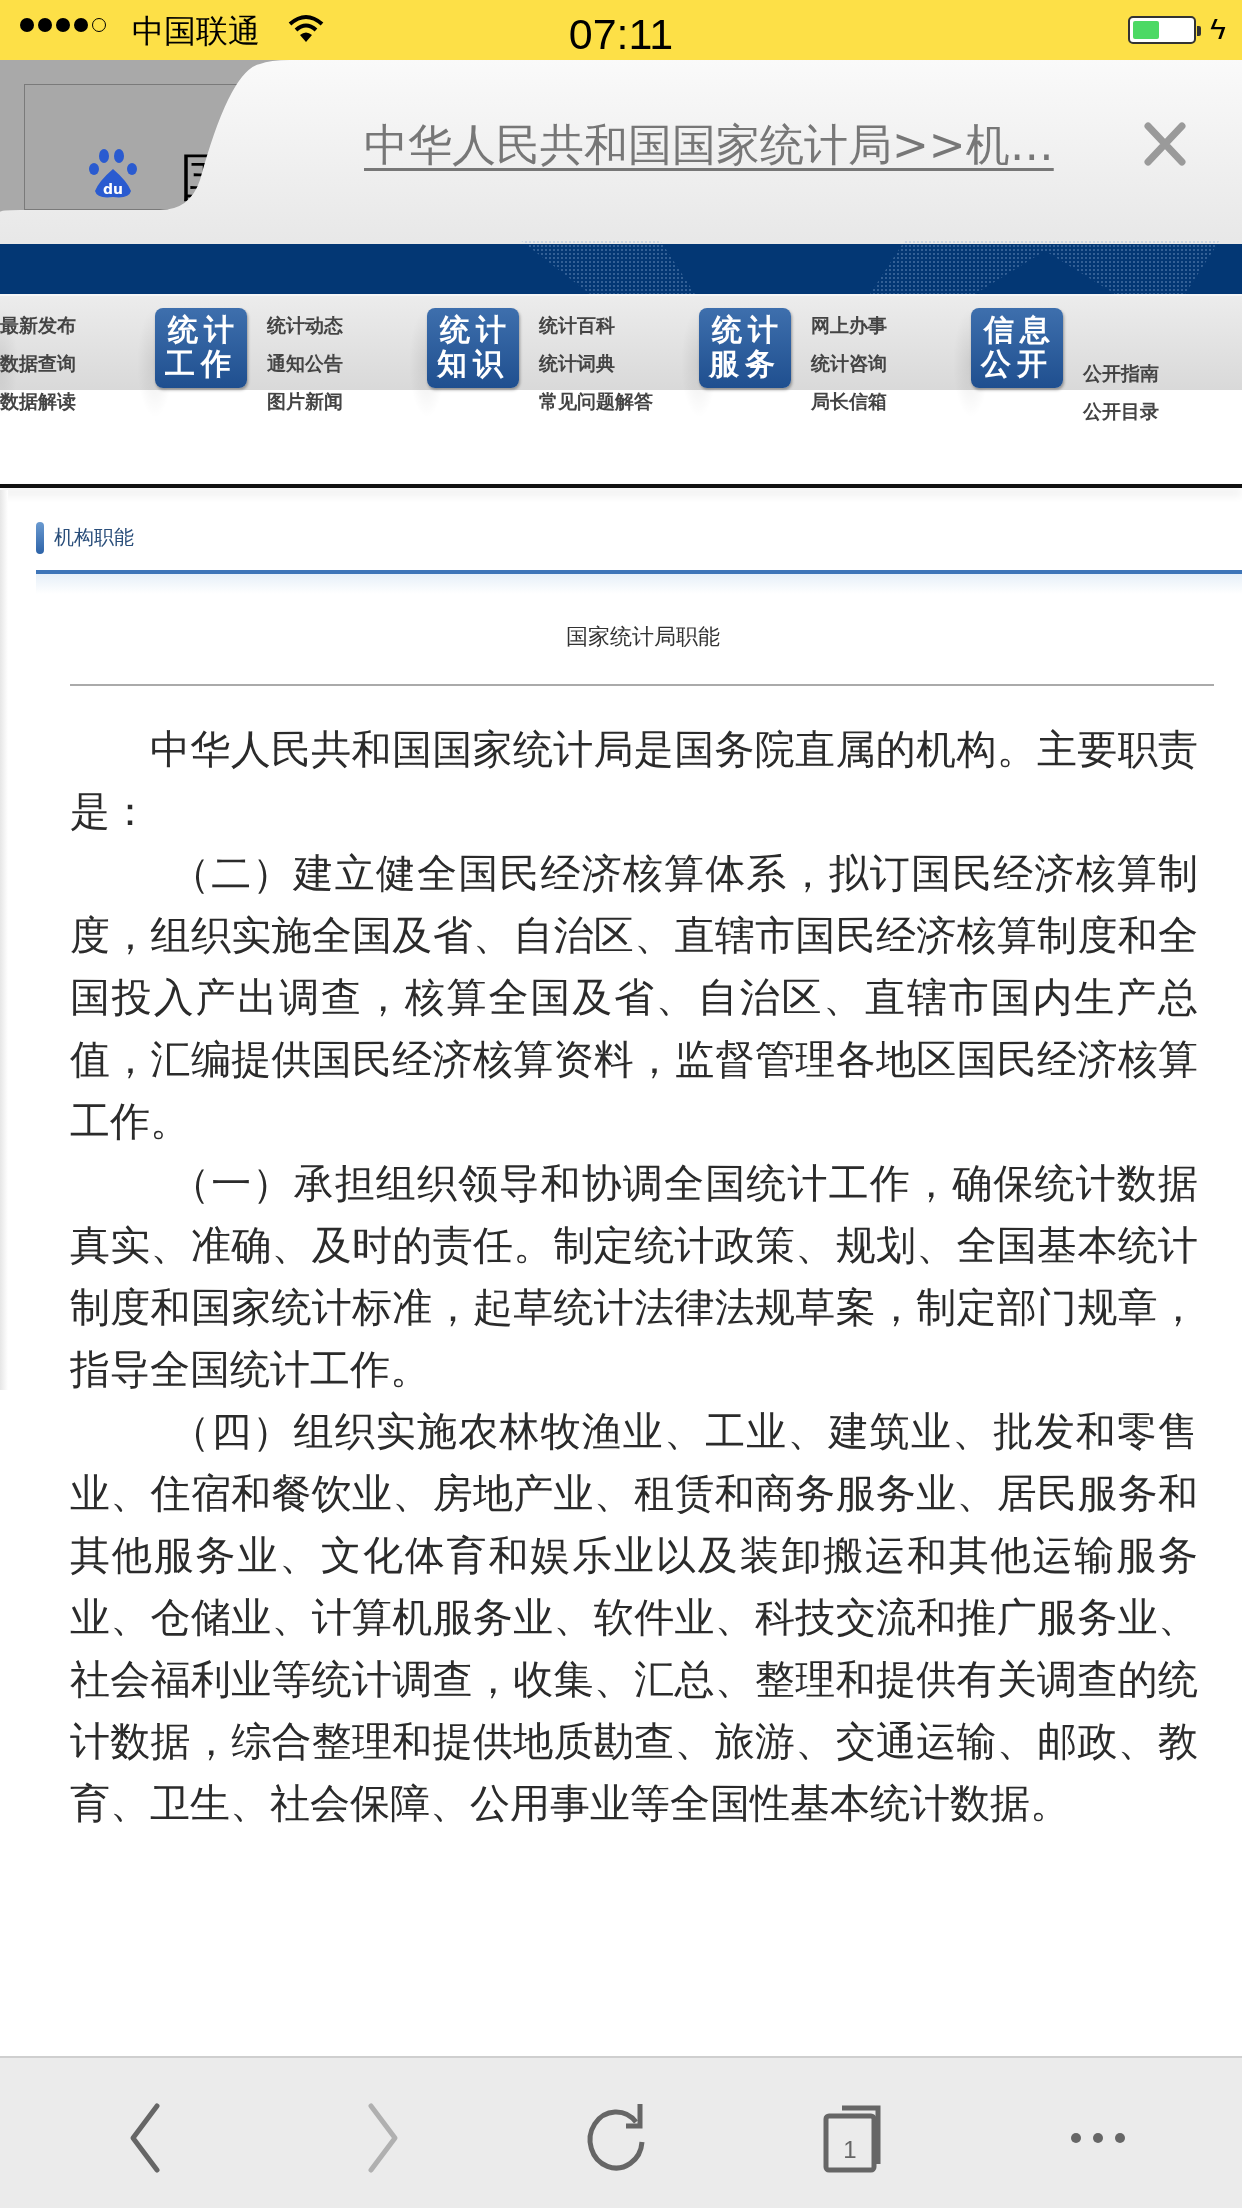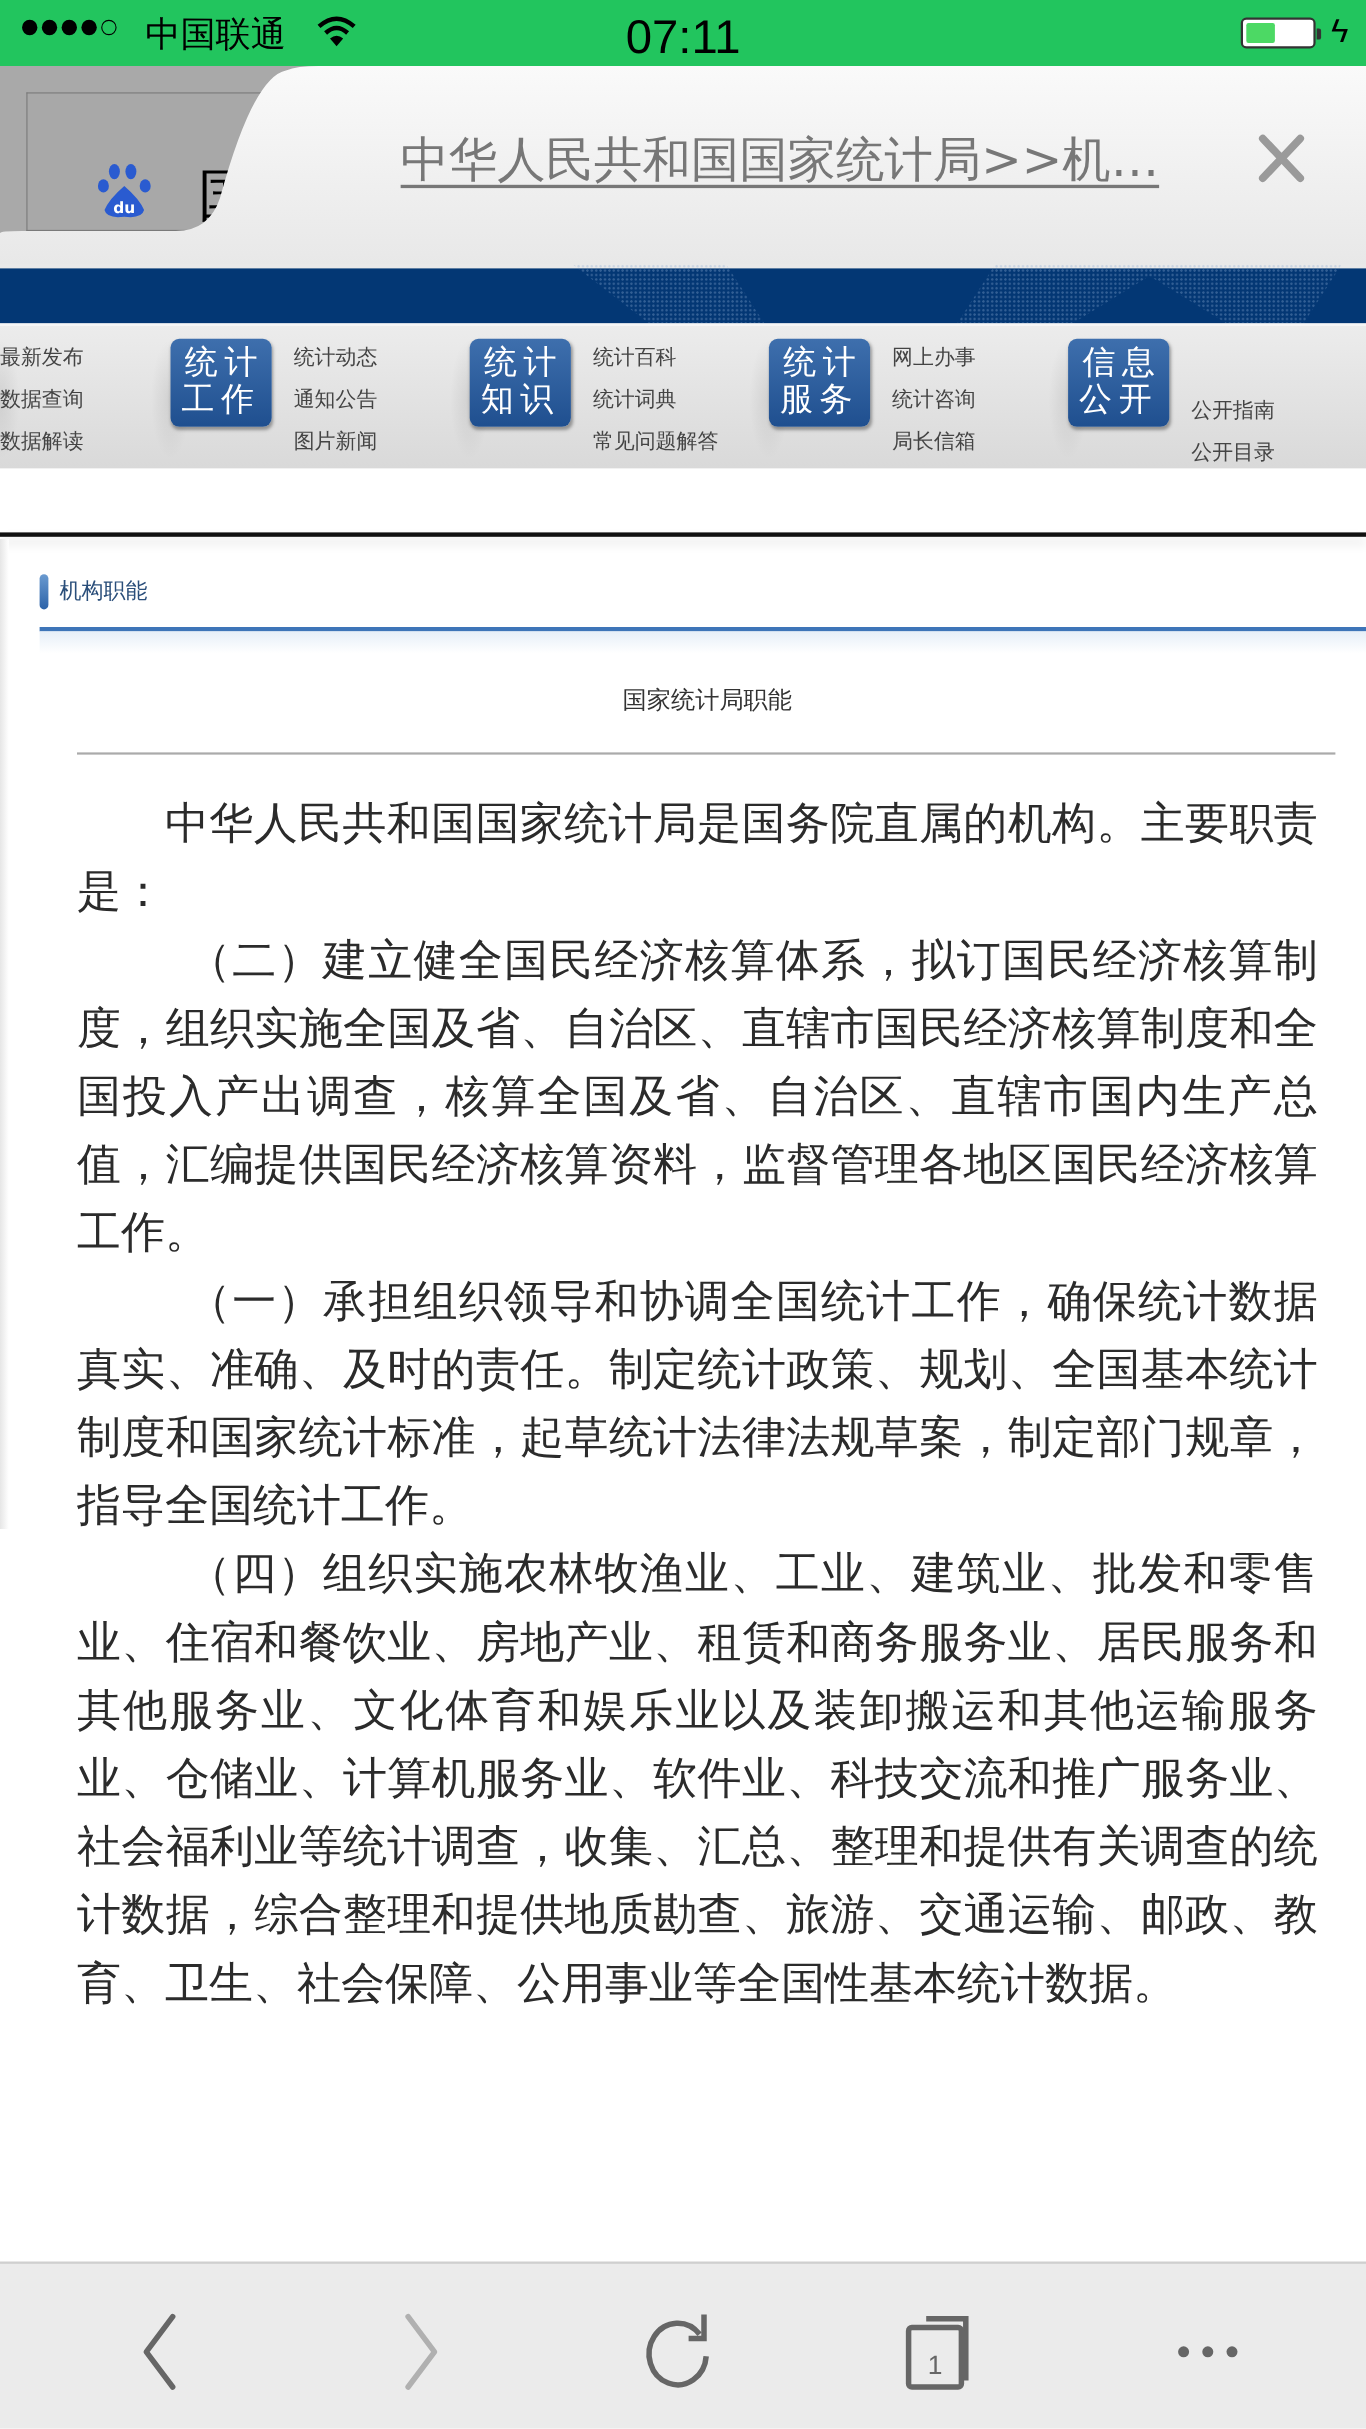--- a/index.html
+++ b/index.html
@@ -2,21 +2,21 @@
 <html><head>
 <meta charset="utf-8">
 <style>
   * { box-sizing: border-box; margin: 0; padding: 0; }
   html, body { width: 1242px; height: 2208px; overflow: hidden; background: #ffffff; }
   body { position: relative; font-family: "DejaVu Sans", "Liberation Sans", sans-serif; color: #333; }
 
   
   .status-bar {
     position: absolute; left: 0; top: 0; width: 1242px; height: 60px;
-    background: #22c55e; display: flex; align-items: center;
+    background: #fde047; display: flex; align-items: center;
     font-family: "Liberation Sans", "DejaVu Sans", sans-serif; color: #000;
   }
   .signal { position: absolute; left: 20px; top: 18px; display: flex; gap: 4px; }
   .signal span { width: 14px; height: 14px; border-radius: 50%; background: #000; display: inline-block; }
   .signal span.empty { background: transparent; border: 1.5px solid #000; }
   .carrier { position: absolute; left: 132px; top: 10px; font-size: 32px; }
   .wifi { position: absolute; left: 288px; top: 14px; width: 36px; height: 30px; }
   .clock { position: absolute; left: 0; width: 1242px; text-align: center; top: 10px; font-size: 43px; font-weight: normal; }
   .battery-pct { position: absolute; left: 1040px; top: 10px; font-size: 40px; margin-top: 44px; }
   .battery { position: absolute; left: 1128px; top: 16px; width: 68px; height: 28px; border: 2px solid #333; border-radius: 5px; background: #fff; }
@@ -55,23 +55,24 @@
   .banner-dots {
     position: absolute; left: 520px; top: 0; width: 700px; height: 54px;
     background-image: radial-gradient(rgba(140,170,210,0.35) 1px, transparent 1.2px);
     background-size: 4px 4px;
     clip-path: polygon(0 0, 20% 0, 25% 100%, 50% 100%, 55% 0, 100% 0, 95% 100%, 85% 100%, 75% 20%, 65% 100%, 10% 100%);
   }
   .banner-strip { position: absolute; left: 0; top: 0; width: 1242px; height: 4px; background: #e9e9e9; }
 
   
   .nav-bar {
-    position: absolute; left: 0; top: 294px; width: 1242px; height: 132px;
+    position: absolute; left: 0; top: 294px; width: 1242px; height: 96px;
     background: linear-gradient(#ececec, #d9d9d9);
     border-top: 2px solid #f6f6f6;
+    font-weight: bold;
   }
   .nav-group { position: absolute; top: 0; height: 132px; }
   .nav-group::before {
     content: ""; position: absolute; left: -18px; top: 12px; width: 36px; height: 110px;
     background: radial-gradient(ellipse at center, rgba(0,0,0,0.08), transparent 70%);
   }
   .nav-badge {
     position: absolute; top: 12px; left: 0; width: 92px; height: 80px;
     background: linear-gradient(#3e6fad, #1f4f8f); border-radius: 8px;
     box-shadow: 1px 2px 3px rgba(0,0,0,0.35);

